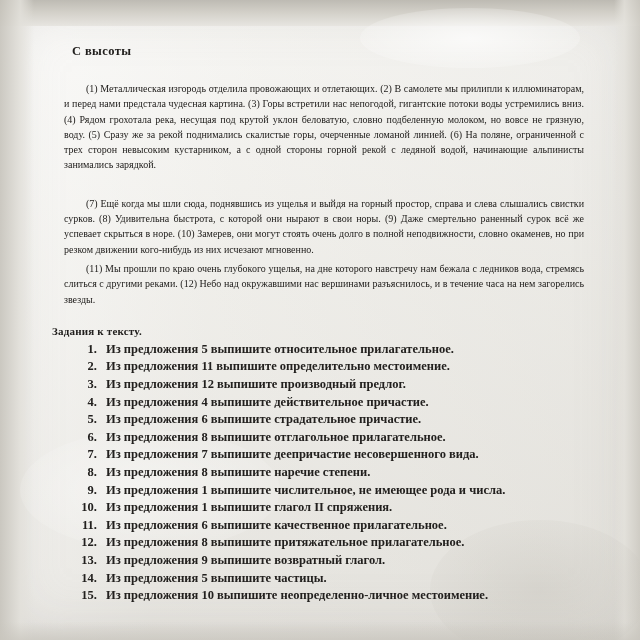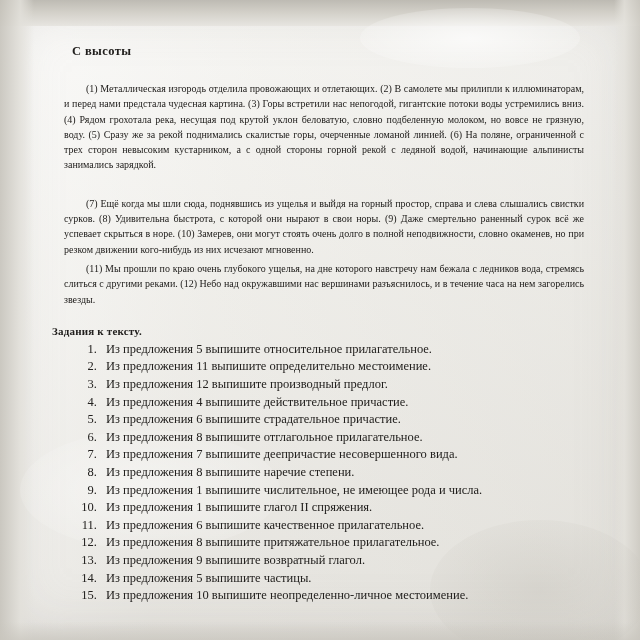--- a/index.html
+++ b/index.html
@@ -85,20 +85,21 @@
   }
   ol.tasks {
     margin: 0;
     padding-left: 58px;
     font-size: 12.5px;
     line-height: 17.6px;
   }
   ol.tasks li {
     padding-left: 6px;
     white-space: nowrap;
+    font-weight: bold;
   }
   
   .blotch {
     position: absolute;
     border-radius: 50%;
     pointer-events: none;
   }
   #b1 { left: 360px; top: 8px; width: 220px; height: 60px; background: radial-gradient(ellipse at center, rgba(255,255,255,.7), rgba(255,255,255,0)); }
   #b2 { left: 20px; top: 430px; width: 260px; height: 120px; background: radial-gradient(ellipse at center, rgba(255,255,255,.45), rgba(255,255,255,0)); }
   #b3 { left: 430px; top: 520px; width: 220px; height: 140px; background: radial-gradient(ellipse at center, rgba(198,195,187,.45), rgba(198,195,187,0)); }

